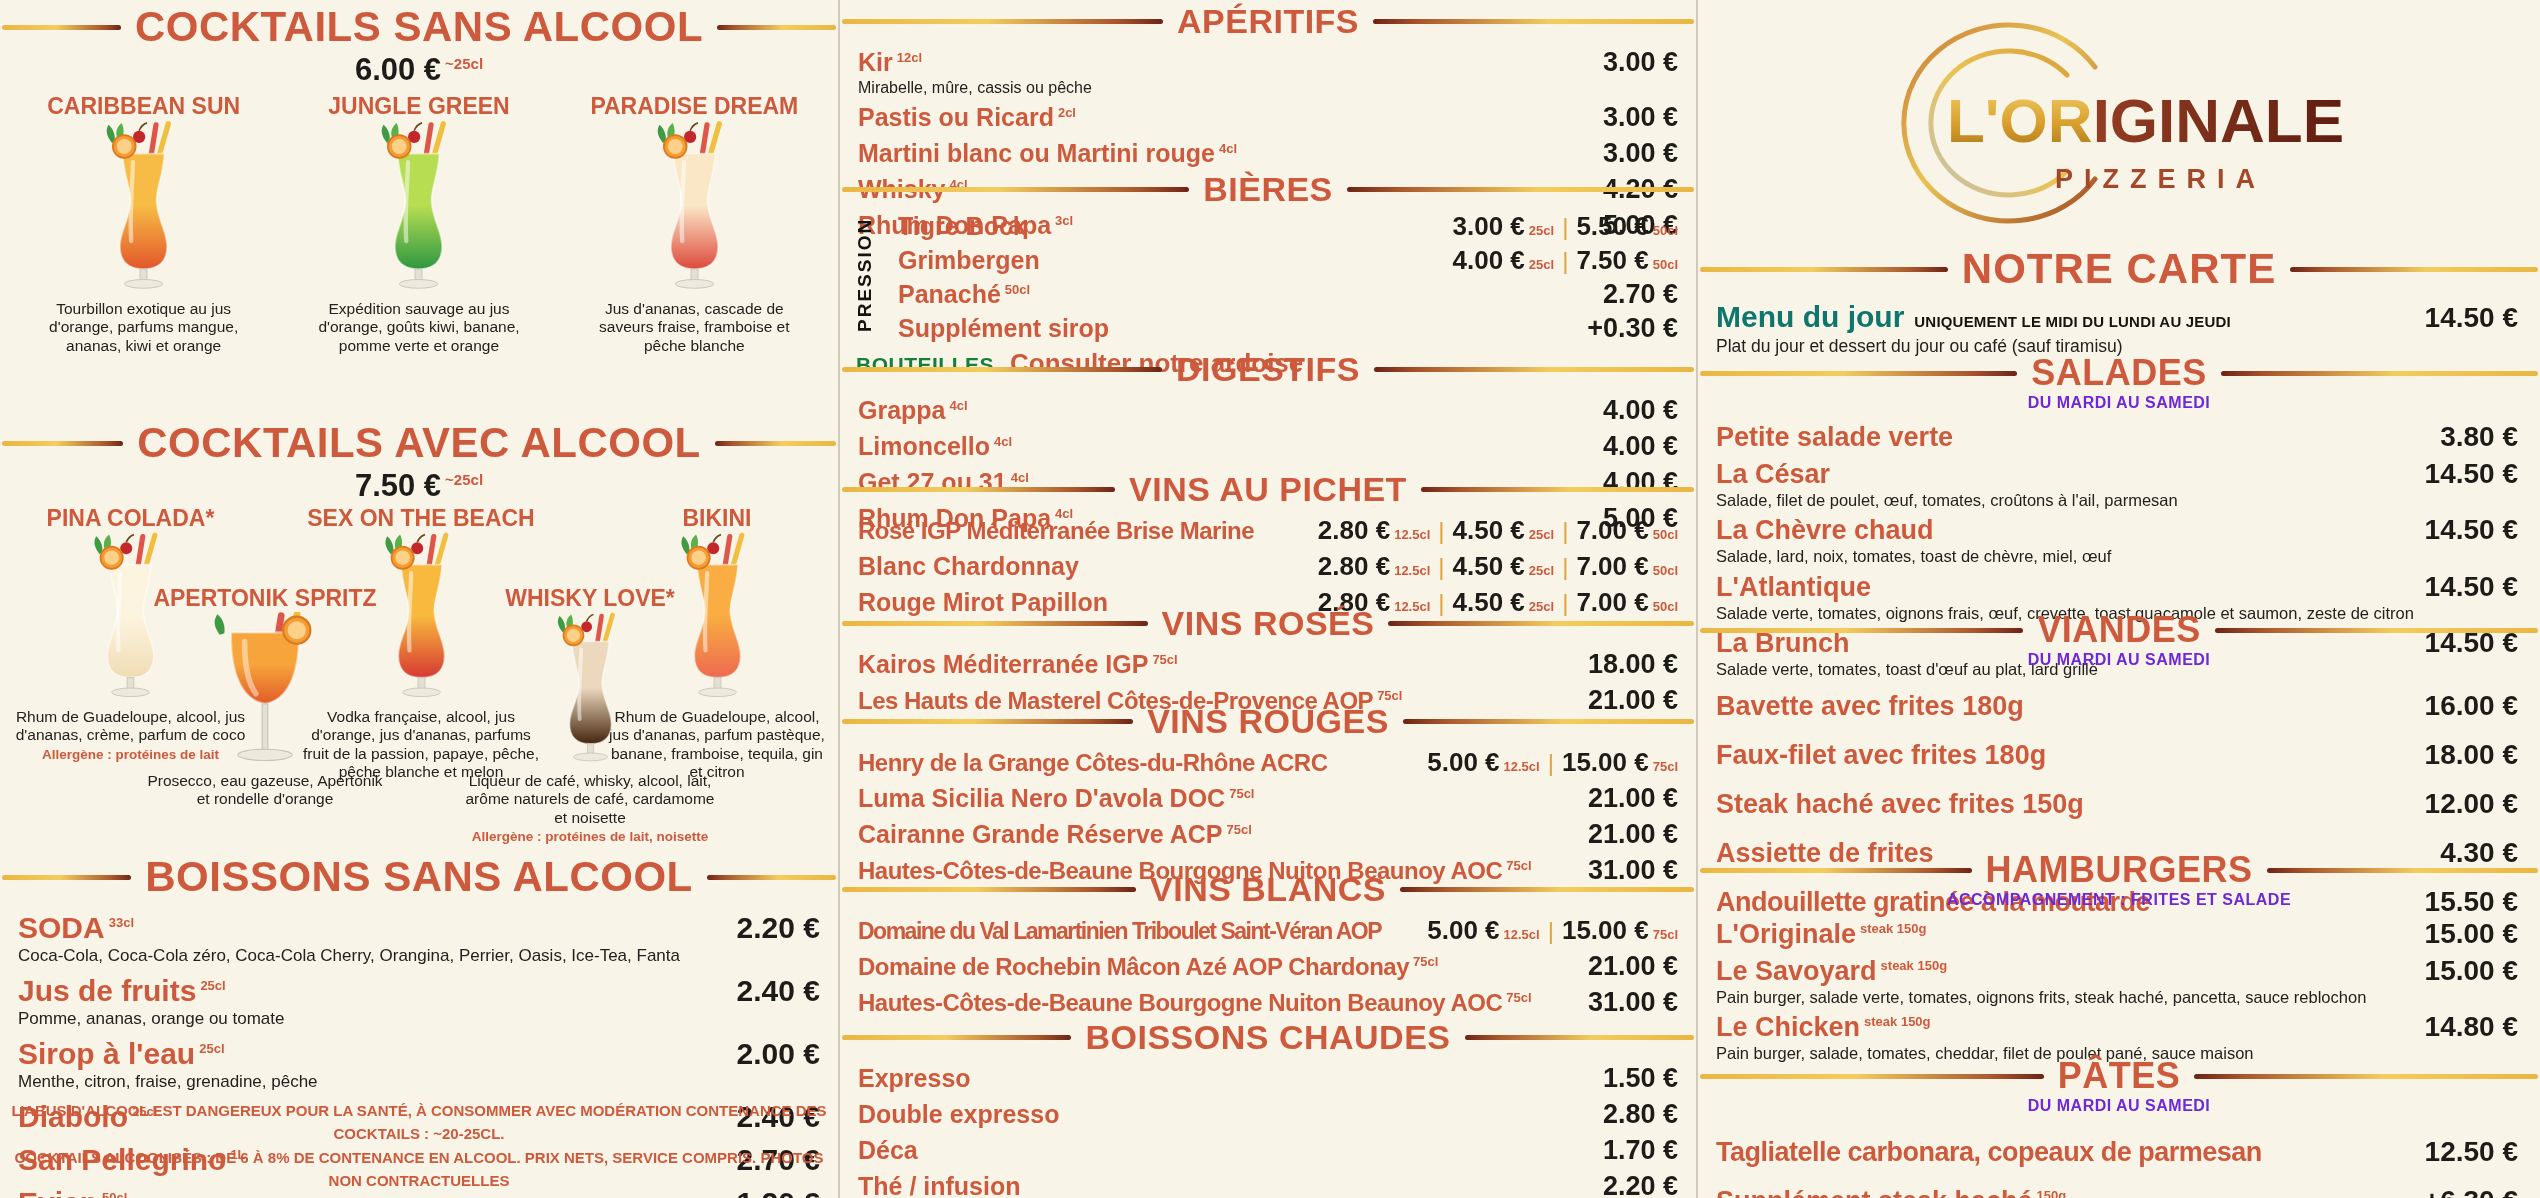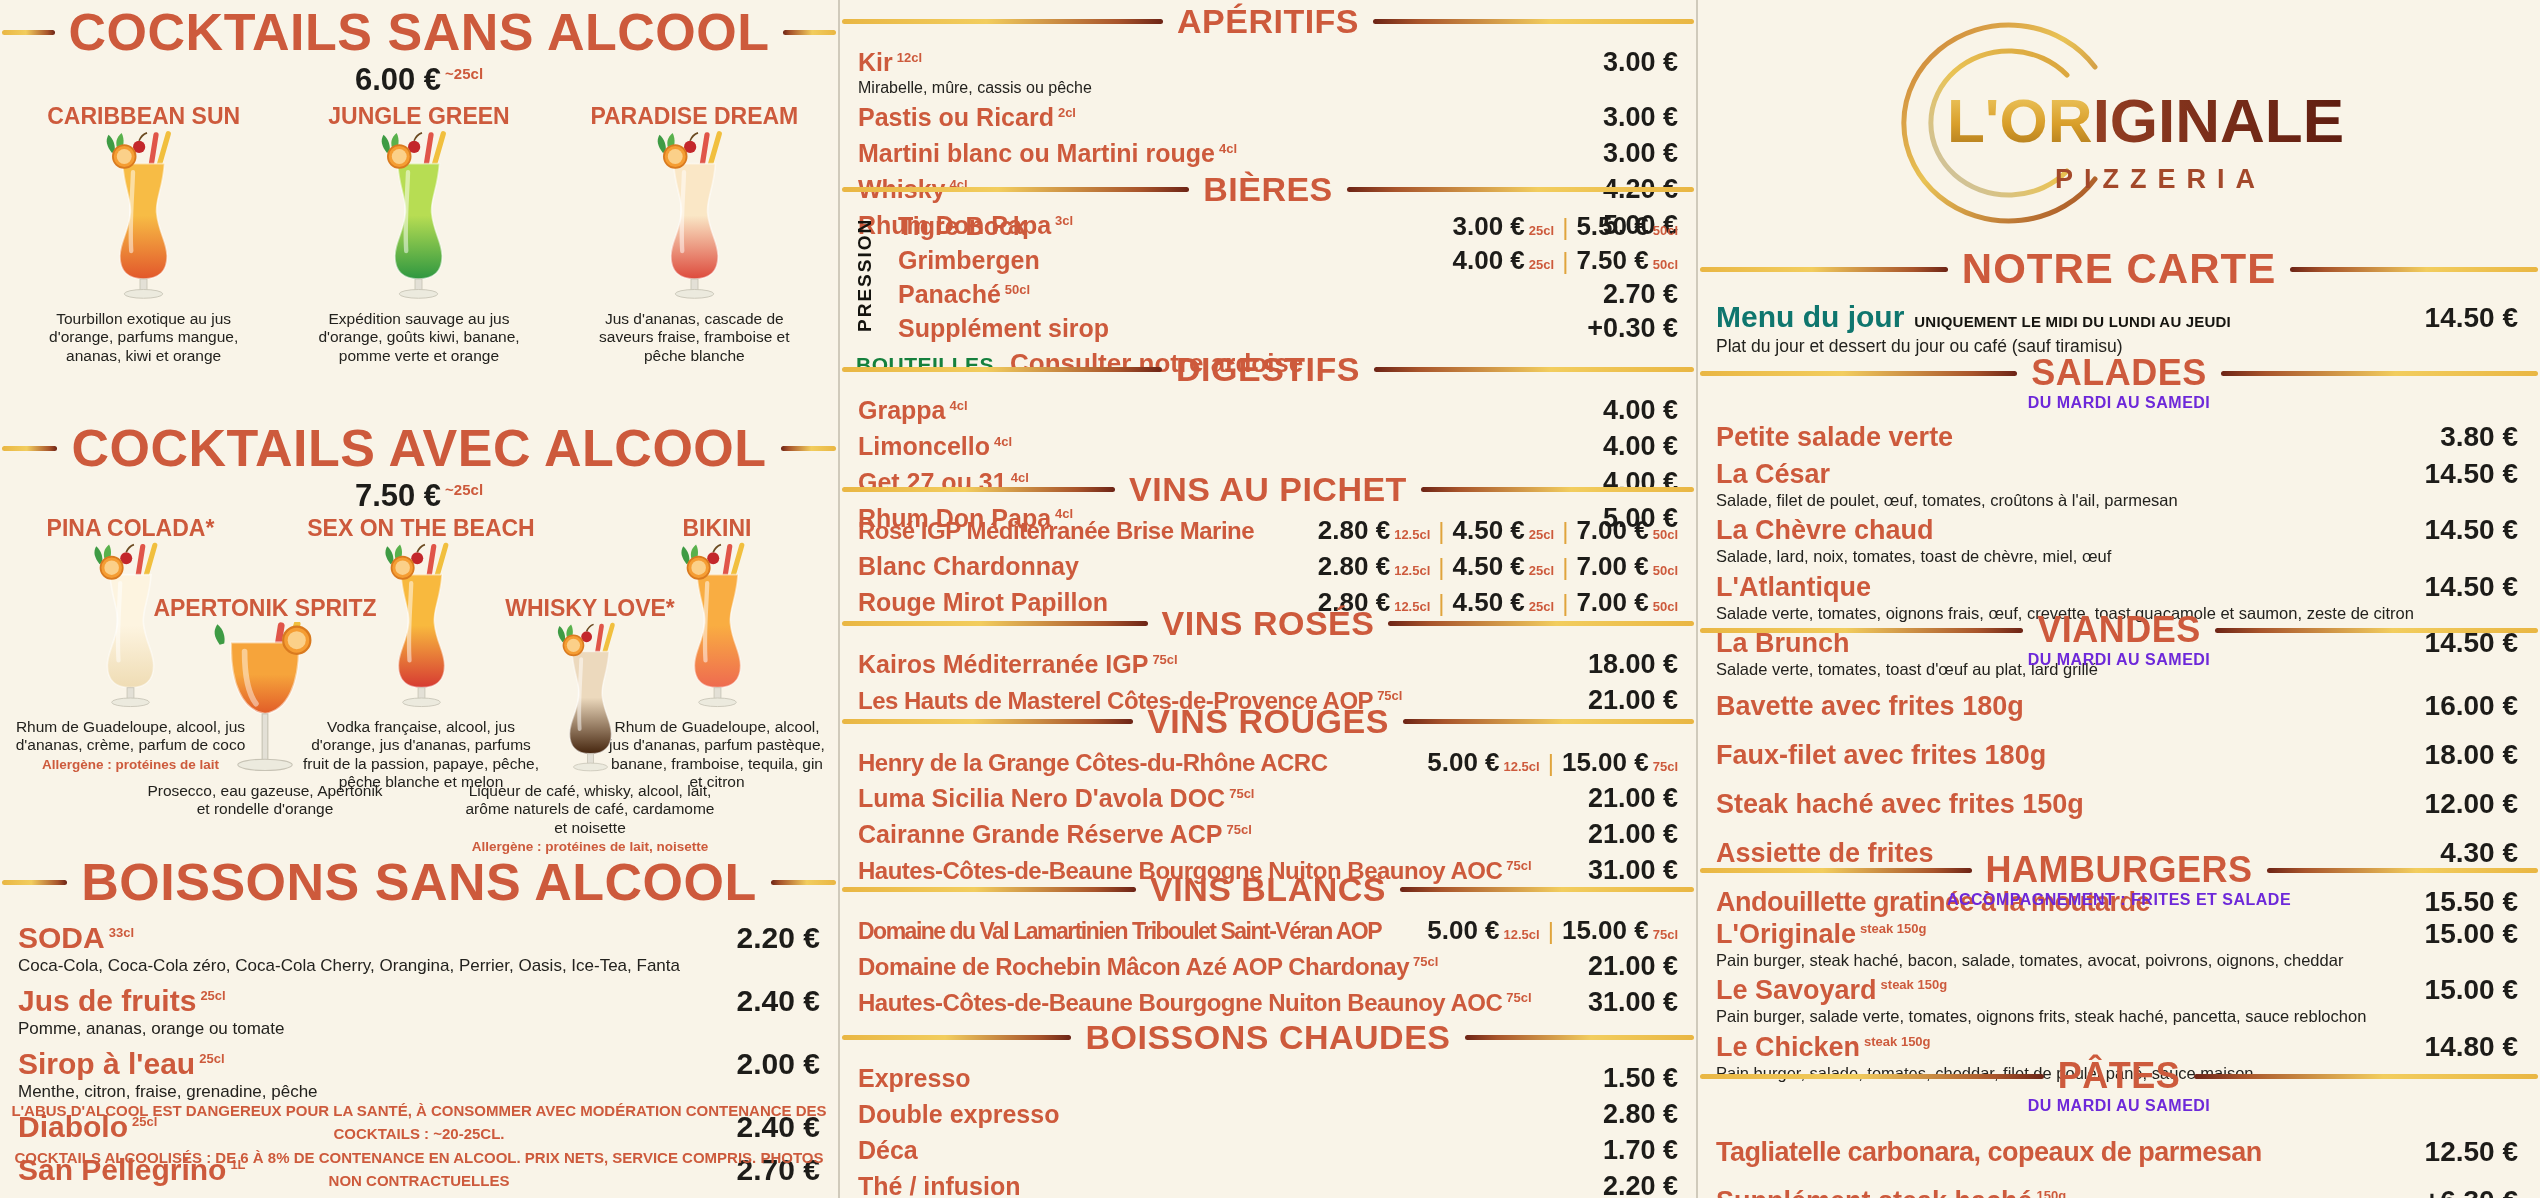--- a/index.html
+++ b/index.html
@@ -12,21 +12,21 @@
   .vdiv{position:absolute;top:0;bottom:0;width:2px;background:#d0cabb;}
   .vdiv.a{left:838px;} .vdiv.b{left:1696px;}
 
   
   .sec{position:absolute;left:0;right:0;}
   .sec-header{display:flex;align-items:center;gap:14px;padding:0 2px;}
   .sec-header .line{flex:1;height:5px;border-radius:3px;}
   .sec-header .line.l{background:linear-gradient(90deg,#e9b643 0%,#f2cd5e 45%,#a8542b 86%,#6d2416 100%);}
   .sec-header .line.r{background:linear-gradient(270deg,#e9b643 0%,#f2cd5e 45%,#a8542b 86%,#6d2416 100%);}
   .sec-title{margin:0;color:#cd5a3c;font-weight:bold;white-space:nowrap;line-height:1;letter-spacing:.5px;}
-  .col1 .sec-title{font-size:52px;}
+  .col1 .sec-title{font-size:42px;}
   .col2 .sec-title{font-size:34px;}
   .col3 .sec-title{font-size:36px;}
   .col3 .sec-title.xl{font-size:42px;letter-spacing:1px;}
   .sec-sub{font-size:16px;font-weight:bold;color:#6d28d9;text-align:center;margin-top:3px;letter-spacing:.5px;}
 
   
   .items{padding-top:4px;}
   .item-row{display:flex;justify-content:space-between;align-items:baseline;padding:0 18px;margin-top:5px;}
   .item-name{color:#cd5a3c;font-weight:bold;font-size:25px;white-space:nowrap;line-height:1.08;}
   .item-name.long{font-size:24px;letter-spacing:-.5px;}
@@ -729,21 +729,20 @@
           <span class="line l"></span>
           <h2 class="sec-title">HAMBURGERS</h2>
           <span class="line r"></span>
         </div>
       <div class="sec-sub">ACCOMPAGNEMENT : FRITES ET SALADE</div>
       <div class="items" id="hamburgersItems">
           <div class="item-row">
             <span class="item-name"><span>L'Originale</span><sup class="size-sup">steak 150g</sup></span>
             <span class="item-price">15.00 €</span>
           </div>
-          <div class="item-desc">Pain burger, steak haché, bacon, salade, tomates, avocat, poivrons, oignons, cheddar</div>
           <div class="item-row">
             <span class="item-name"><span>Le Savoyard</span><sup class="size-sup">steak 150g</sup></span>
             <span class="item-price">15.00 €</span>
           </div>
           <div class="item-desc">Pain burger, salade verte, tomates, oignons frits, steak haché, pancetta, sauce reblochon</div>
           <div class="item-row">
             <span class="item-name"><span>Le Chicken</span><sup class="size-sup">steak 150g</sup></span>
             <span class="item-price">14.80 €</span>
           </div>
           <div class="item-desc">Pain burger, salade, tomates, cheddar, filet de poulet pané, sauce maison</div>

